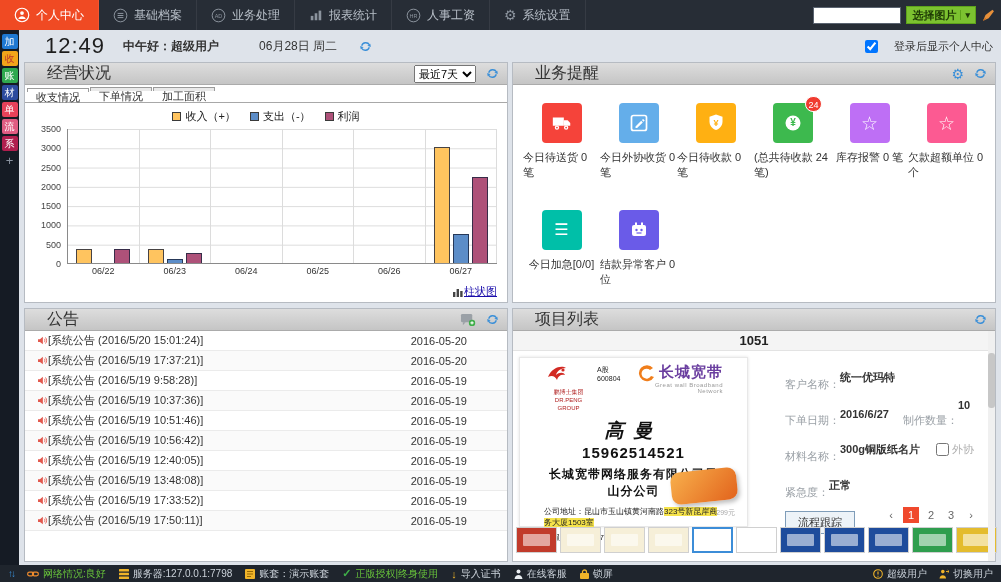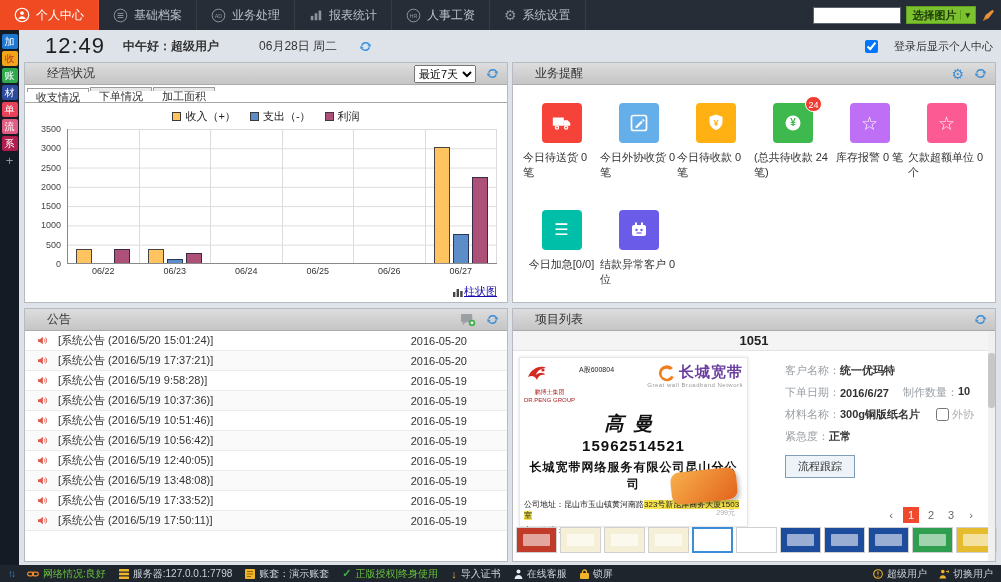--- a/index.html
+++ b/index.html
@@ -25,21 +25,21 @@
   .welcome { position:absolute; left:19px; right:0; top:30px; height:32px; display:flex; align-items:center; }
   .time { font-size:22px; color:#1d1d1d; margin-left:26px; letter-spacing:1px; }
   .greet { font-size:12px; color:#333; font-weight:bold; margin-left:18px; }
   .wdate { font-size:12px; color:#333; font-weight:normal; margin-left:40px; }
   .wref { margin-left:22px; cursor:pointer; display:inline-flex; }
   .personal { position:absolute; right:8px; display:flex; align-items:center; gap:16px; font-size:11px; color:#333; }
 
   
   .panel { position:absolute; background:#fff; border:1px solid #B6BBC2; }
   .phead { height:22px; background:linear-gradient(#DDDDDD,#C5C5C5); border-bottom:1px solid #ABABAB; display:flex; align-items:center; padding:0 8px; }
-  .ptitle { font-size:12px; color:#333; margin-left:14px; }
+  .ptitle { font-size:16px; color:#333; margin-left:14px; }
   .phicons { margin-left:auto; display:flex; align-items:center; gap:10px; }
   .phicons > * { cursor:pointer; display:inline-flex; }
 
   .p-status   { left:24px;  top:62px;  width:484px; height:241px; }
   .p-remind   { left:512px; top:62px;  width:484px; height:241px; }
   .p-announce { left:24px;  top:308px; width:484px; height:254px; }
   .p-projects { left:512px; top:308px; width:484px; height:254px; }
   .pbody { position:relative; height:calc(100% - 22px); }
 
   
@@ -66,45 +66,45 @@
   
   .remgrid { display:grid; grid-template-columns:repeat(6,1fr); row-gap:30px; padding:18px 10px 0; }
   .rem { display:flex; flex-direction:column; align-items:center; cursor:pointer; }
   .rembox { width:40px; height:40px; border-radius:4px; display:flex; align-items:center; justify-content:center; position:relative; }
   .badge { position:absolute; top:-7px; right:-9px; min-width:16px; height:16px; border-radius:8px; background:#F03B30; color:#fff; font-size:9px; line-height:16px; text-align:center; padding:0 2px; border:1px solid #fff; }
   .remlab { margin-top:7px; font-size:11px; color:#333; }
 
   
   .arow { height:20px; display:flex; align-items:center; padding-left:12px; border-bottom:1px solid #EBEBEB; cursor:pointer; }
   .arow:nth-child(even) { background:#FAFAFA; }
-  .atext { font-size:11px; color:#333; margin-left:10px; }
+  .atext { font-size:11px; color:#333; margin-left:0; }
   .adate { font-size:11px; color:#333; margin-left:auto; margin-right:40px; }
 
   
   .orderbar { height:20px; background:#F4F4F4; border-bottom:1px solid #E3E3E3; text-align:center; font-size:13px; font-weight:bold; color:#222; line-height:20px; }
-  .bizcard { position:absolute; left:6px; top:26px; width:229px; height:170px; background:#fff; border:1px solid #E8E8E8; box-shadow:0 0 3px rgba(0,0,0,.12); padding:5px 4px; }
+  .bizcard { position:absolute; left:6px; top:26px; width:229px; height:170px; background:#fff; border:1px solid #E8E8E8; box-shadow:0 0 3px rgba(0,0,0,.12); padding:5px 24px; }
   .bc-top { display:flex; justify-content:space-between; align-items:flex-start; }
   .bc-left { display:flex; gap:4px; }
   .bc-stock { font-size:7px; color:#222; margin-top:2px; }
   .bc-group { font-size:6px; color:#B02020; text-align:center; line-height:1.3; }
   .bc-brandwrap { text-align:right; }
   .bc-brandrow { display:flex; align-items:center; gap:2px; justify-content:flex-end; }
   .bc-brand { font-size:15px; font-weight:bold; color:#6B3FA0; letter-spacing:1px; }
   .bc-branden { font-size:6px; color:#999; letter-spacing:.5px; }
   .bc-name { text-align:center; font-family:"DejaVu Serif",serif; font-weight:bold; font-style:italic; font-size:19px; letter-spacing:10px; margin-top:6px; color:#111; }
   .bc-phone { text-align:center; font-size:15px; font-weight:bold; letter-spacing:1px; color:#111; }
   .bc-company { text-align:center; font-size:12px; font-weight:bold; color:#111; margin-top:5px; letter-spacing:1px; }
   .bc-addr { font-size:8px; color:#222; margin-top:6px; }
   .bc-addr .hl { background:#F6E34B; }
   .bc-hot { font-size:8px; color:#222; margin-top:4px; }
   .modem { position:absolute; right:10px; bottom:24px; width:66px; height:32px; border-radius:9px; background:linear-gradient(135deg,#F8B04C,#E2631C); box-shadow:2px 3px 4px rgba(0,0,0,.25); transform:rotate(-6deg); }
   .modemprice { position:absolute; right:12px; bottom:8px; font-size:7px; color:#AAA; }
   .pdetails { position:absolute; left:272px; top:32px; width:205px; font-size:11px; }
   .prow { display:flex; margin-bottom:7px; align-items:center; }
-  .plab { color:#9AA0A6; white-space:nowrap; }
+  .plab { color:#9AA0A6; white-space:nowrap;margin-top:14px; }
   .pval { color:#333; font-weight:bold; }
   .prow .sub { margin-left:14px; display:flex; }
   .outs { display:flex; align-items:center; gap:3px; color:#B0B0B0; margin-left:16px; }
   .trackbtn { margin-top:4px; font-size:11px; padding:3px 12px; background:#EDF3F8; border:1px solid #7F9DB9; color:#333; cursor:pointer; }
   .vscroll { position:absolute; right:0; top:0; bottom:0; width:7px; background:#F0F0F0; }
   .vthumb { position:absolute; right:0; top:22px; width:7px; height:55px; background:#C7C7C7; border-radius:3px; }
   .pager { position:absolute; right:16px; top:176px; display:flex; gap:4px; align-items:center; }
   .pg { min-width:16px; height:16px; line-height:16px; text-align:center; font-size:11px; color:#666; cursor:pointer; }
   .pg.active { background:#F0492D; color:#fff; }
   .thumbs { position:absolute; left:3px; right:10px; top:196px; height:30px; display:flex; gap:3px; }

